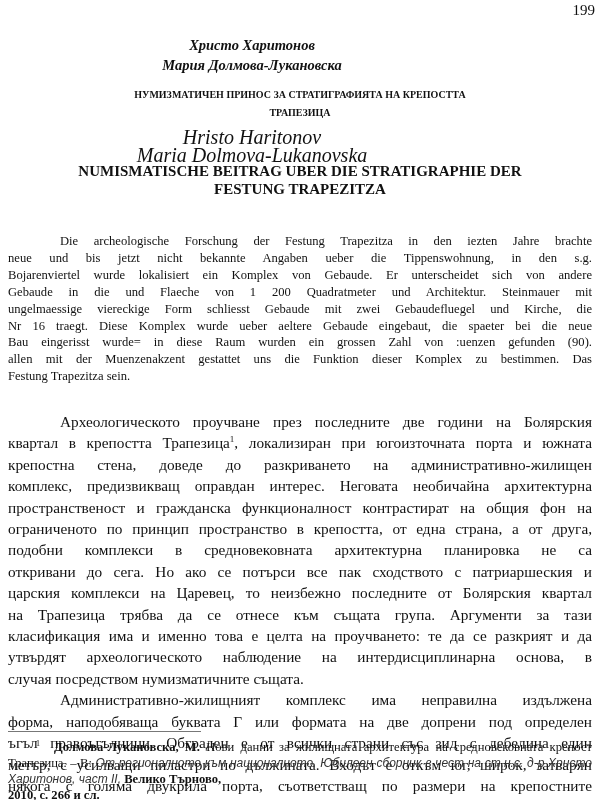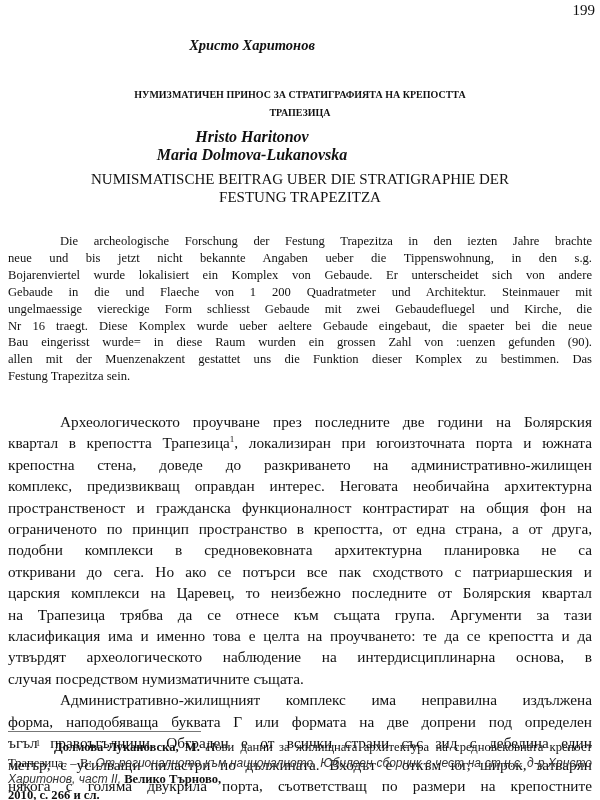--- a/index.html
+++ b/index.html
@@ -1,42 +1,43 @@
 <!DOCTYPE html>
 <html><head>
 <meta charset="utf-8">
 <style>
   html, body { margin:0; padding:0; background:#ffffff; }
   body { width:600px; height:800px; overflow:hidden; position:relative; color:#111; font-family:"Liberation Serif", "DejaVu Serif", serif; }
   .page-num { position:absolute; top:2px; right:5px; font-size:15px; }
   .center { position:absolute; left:0; width:504px; text-align:center; }
   .authors-bg { top:35px; font-weight:bold; font-style:italic; font-size:14.5px; line-height:20px; }
   .title-bg { top:86px; font-weight:bold; font-size:10px; line-height:18px; left:20px; width:560px; }
-  .authors-lat { top:128px; font-weight:bold; font-style:italic; font-size:16px; line-height:18px; }
-  .title-de { top:170px; font-weight:normal; font-size:15px; line-height:18px; left:20px; width:560px; }
+  .authors-lat { top:128px; font-weight:normal; font-style:italic; font-size:20px; line-height:18px; }
+  .title-de { top:162px; font-weight:bold; font-size:15px; line-height:18px; left:20px; width:560px; }
   .abstract { position:absolute; left:8px; width:584px; top:233px; font-size:12.6px; line-height:16.9px; text-align:justify; }
   .body { position:absolute; left:8px; width:584px; top:411px; font-size:15.3px; line-height:21.4px; text-align:justify; }
   .fn-sep { position:absolute; left:8px; top:731px; width:193px; border-top:1.6px solid #777; }
   .footnote { position:absolute; left:8px; width:584px; top:736px; font-size:12.6px; line-height:15.9px; text-align:justify; }
   .footnote p { margin:0; text-indent:28px; }
   .fn-mark { font-size:8px; vertical-align:super; margin-right:14px; }
   .b { font-weight:bold; }
   .i { font-style:italic; font-family:"Liberation Sans", "DejaVu Sans", sans-serif; font-size:12px; color:#333; }
   sup { font-size:9px; line-height:0; }
   .line { display:block; }
   .jline { display:block; text-align:justify; text-align-last:justify; }
   .lastline { display:block; text-align:left; }
 </style>
 </head>
 <body>
 
 <div class="page-num">199</div>
 
 <div class="center authors-bg">
   <span class="line">Христо Харитонов</span>
+  <span class="line">Мария Долмова-Лукановска</span>
 </div>
 
 <div class="center title-bg">
   <span class="line">НУМИЗМАТИЧЕН ПРИНОС ЗА СТРАТИГРАФИЯТА НА КРЕПОСТТА</span>
   <span class="line">ТРАПЕЗИЦА</span>
 </div>
 
 <div class="center authors-lat">
   <span class="line">Hristo Haritonov</span>
   <span class="line">Maria Dolmova-Lukanovska</span>
@@ -64,21 +65,21 @@
     <span class="jline" style="padding-left:52px">Археологическото проучване през последните две години на Болярския</span>
     <span class="jline"><span>квартал в крепостта Трапезица</span><sup>1</sup><span>, локализиран при югоизточната порта и южната</span></span>
     <span class="jline">крепостна стена, доведе до разкриването на административно-жилищен</span>
     <span class="jline">комплекс, предизвикващ оправдан интерес. Неговата необичайна архитектурна</span>
     <span class="jline">пространственост и гражданска функционалност контрастират на общия фон на</span>
     <span class="jline">ограниченото по принцип пространство в крепостта, от една страна, а от друга,</span>
     <span class="jline">подобни комплекси в средновековната архитектурна планировка не са</span>
     <span class="jline">откривани до сега. Но ако се потърси все пак сходството с патриаршеския и</span>
     <span class="jline">царския комплекси на Царевец, то неизбежно последните от Болярския квартал</span>
     <span class="jline">на Трапезица трябва да се отнесе към същата група. Аргументи за тази</span>
-    <span class="jline">класификация има и именно това е целта на проучването: те да се крепостта и да</span>
+    <span class="jline">класификация има и именно това е целта на проучването: те да се разкрият и да</span>
     <span class="jline">утвърдят археологическото наблюдение на интердисциплинарна основа, в</span>
     <span class="lastline">случая посредством нумизматичните същата.</span>
   </div>
   <div>
     <span class="jline" style="padding-left:52px">Административно-жилищният комплекс има неправилна издължена</span>
     <span class="jline">форма, наподобяваща буквата Г или формата на две допрени под определен</span>
     <span class="jline">ъгъл правоъгълници. Обграден е от всички страни със зид с дебелина един</span>
     <span class="jline">метър, с усилващи пиластри по дължината. Входът е откъм юг, широк, затварян</span>
     <span class="jline">някога с голяма двукрила порта, съответстващ по размери на крепостните</span>
   </div>

